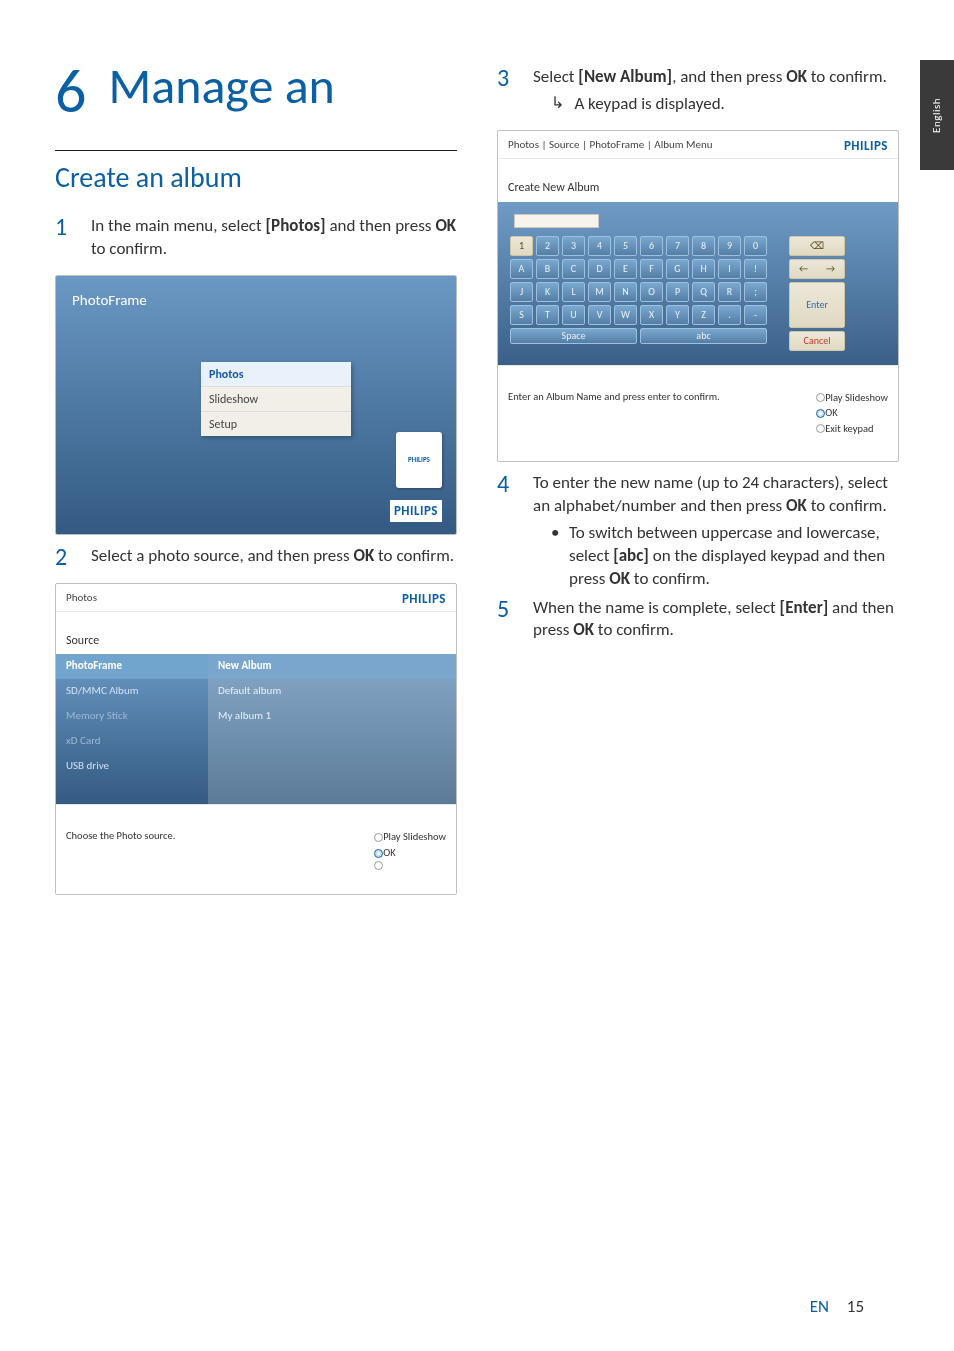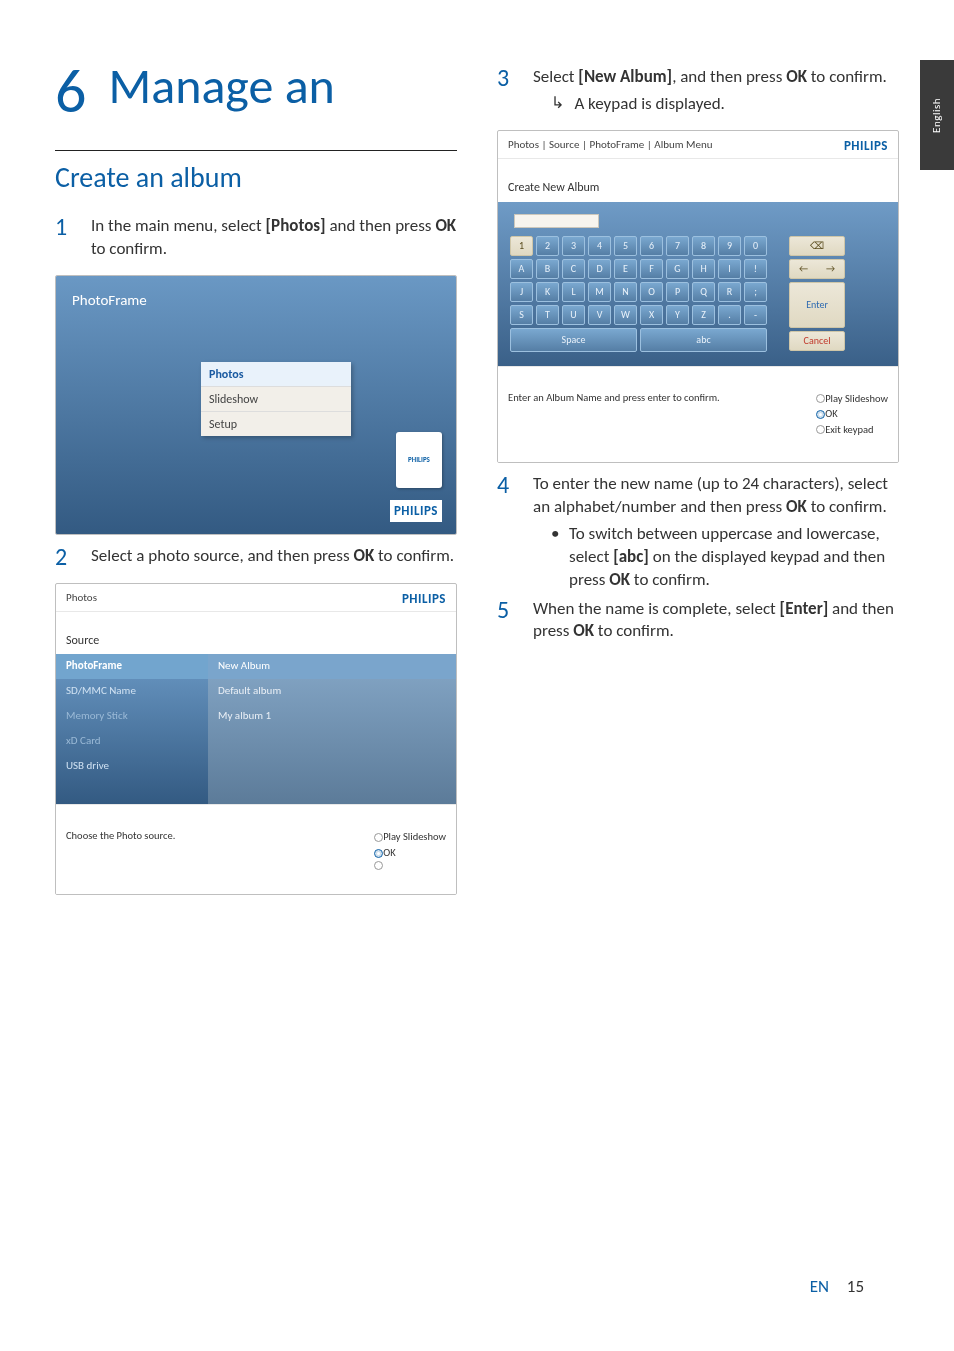--- a/index.html
+++ b/index.html
@@ -43,21 +43,21 @@
     top: 60px; right: 0;
     width: 34px; height: 110px;
     background: #3a3a3a;
     color: #fff;
     font-size: 11px;
     display: flex; align-items: center; justify-content: center;
   }
   .side-tab span { transform: rotate(-90deg); white-space: nowrap; letter-spacing: 0.5px; }
 
   
-  .footer { position: absolute; bottom: 52px; right: 90px; color:#0b5fa5; font-size:17px; }
+  .footer { position: absolute; bottom: 32px; right: 90px; color:#0b5fa5; font-size:17px; }
   .footer .pgnum { color:#333; margin-left:14px; }
 
   
   .shot {
     border: 1px solid #bfbfbf;
     border-radius: 2px;
     margin: 14px 0 10px 0;
     background: #fff;
     font-size: 12px;
     color: #333;
@@ -111,41 +111,41 @@
   .s1-brand { position:absolute; right:14px; bottom:12px; color:#0b5fa5; font-weight:700; font-size:13px; letter-spacing:0.5px; background:#fff; padding:2px 4px; }
 
   
   .s2-cols { display:flex; min-height:150px; }
   .s2-left { width:38%; background:linear-gradient(#6a98c4,#335a82); color:#cfe1f2; font-size:11px; }
   .s2-left div { padding:5px 10px; }
   .s2-left .sel { color:#fff; background:#72a5ce; font-weight:600;}
   .s2-left .dim { color:#9ab9d6; }
   .s2-right { flex:1; background:linear-gradient(#86a8c8,#5c7b99); color:#e8eef5; font-size:11px;}
   .s2-right div { padding:5px 10px; }
-  .s2-right .sel { background:#7aa5cc; color:#fff; font-weight:400;}
+  .s2-right .sel { background:#7aa5cc; color:#fff; font-weight:700;}
 
   
   .s3-body { background:linear-gradient(#6f9bc6,#3a6088); padding:12px 12px 14px 12px; }
   .s3-field {
     width: 85px; height:14px; background:#f7f4ee; border:1px solid #ccc7bb; margin:0 0 8px 4px;
   }
   .kp-rows { display:flex; gap:22px; align-items:flex-start; }
   .kp-grid-wrap { }
   .kp-row { display:flex; gap:3px; margin-bottom:3px;}
   .key {
     width:23px; height:20px;
     background: linear-gradient(#7aa8d0,#557ea5);
     border:1px solid #9cc0df;
     color:#e8f1fa; font-size:10px;
     display:flex;align-items:center;justify-content:center;
     border-radius:2px;
   }
   .key.sel { background:linear-gradient(#ece7d8,#e0d9c2); color:#5a4c1e; border-color:#cfc6a8;}
   .space-row { display:flex; gap:3px; margin-top:3px;}
-  .space-key { flex:1; height:24px; display:flex;align-items:center;justify-content:center;
+  .space-key { flex:1; height:16px; display:flex;align-items:center;justify-content:center;
     background: linear-gradient(#7aa8d0,#557ea5); border:1px solid #9cc0df; color:#e8f1fa; font-size:10px; border-radius:2px;}
   .abc-key { width:72px; }
   .side-keys { display:flex; flex-direction:column; gap:3px; }
   .wkey {
     width:56px; height:20px; background:linear-gradient(#ece7d8,#e0d9c2);
     border:1px solid #cfc6a8; color:#5a4c1e;
     display:flex;align-items:center;justify-content:center; font-size:10px; border-radius:2px;
   }
   .wkey.double { display:flex; }
   .wkey.double span { width:50%; text-align:center; }
@@ -203,21 +203,21 @@
 
     <div class="shot">
       <div class="shot-head">
         <span>Photos</span>
         <span class="philips-logo">PHILIPS</span>
       </div>
       <div class="shot-sub">Source</div>
       <div class="s2-cols">
         <div class="s2-left">
           <div class="sel">PhotoFrame</div>
-          <div>SD/MMC Name</div>
+          <div>SD/MMC Album</div>
           <div class="dim">Memory Stick</div>
           <div class="dim">xD Card</div>
           <div>USB drive</div>
         </div>
         <div class="s2-right">
           <div class="sel">New Album</div>
           <div>Default album</div>
           <div>My album 1</div>
         </div>
       </div>

